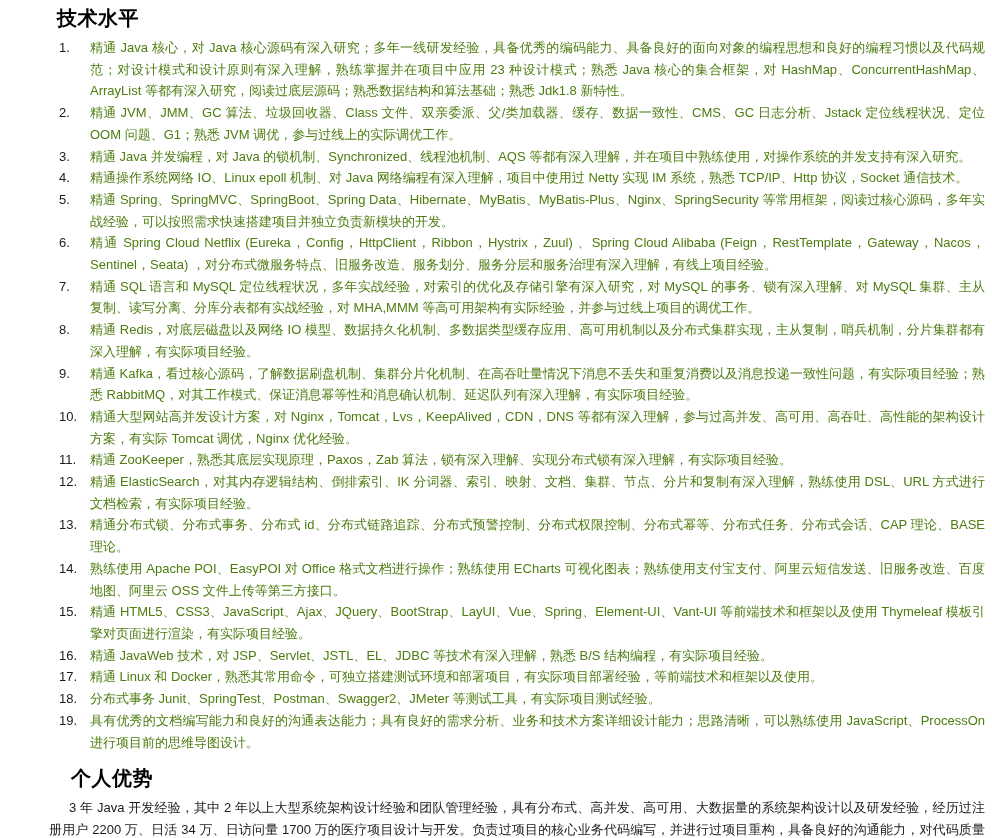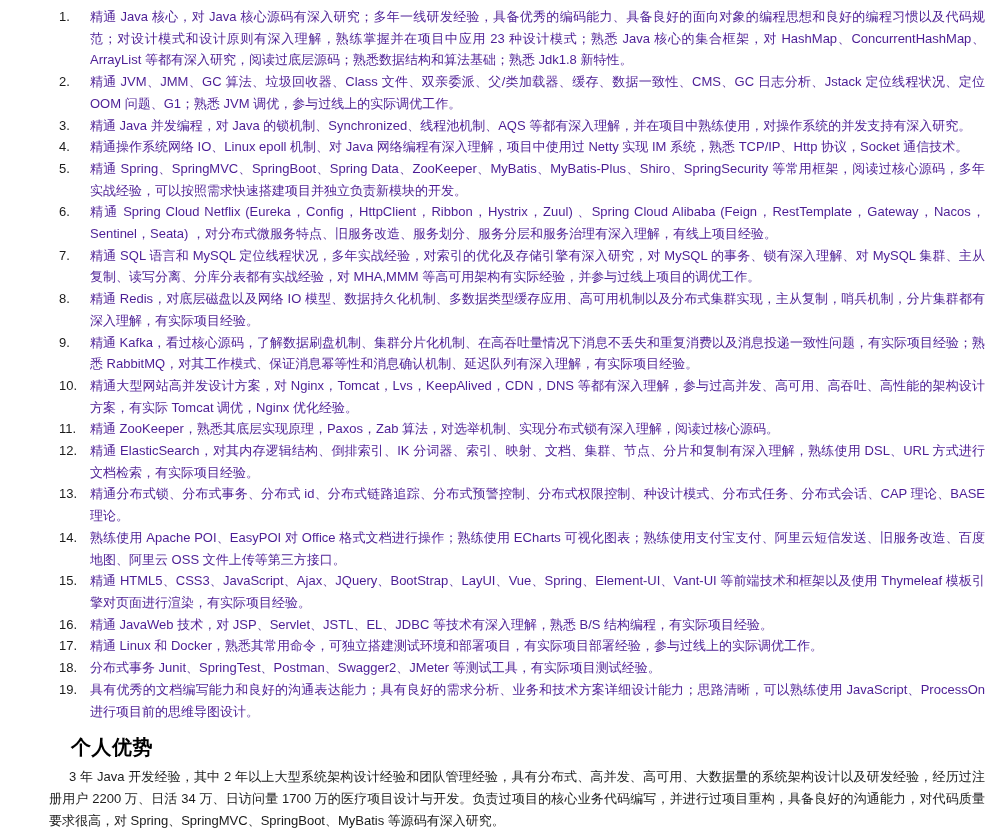--- a/index.html
+++ b/index.html
@@ -34,21 +34,21 @@
     margin-left: 27px;
   }
   ol.skills {
     margin: 0;
     padding: 0 0 0 46px;
     list-style: none;
     counter-reset: item;
     font-size: 13px;
     line-height: 21.7px;
     text-align: justify;
-    color: #4c1d95;
+    color: #4d7c0f;
   }
   ol.skills li {
     counter-increment: item;
     position: relative;
   }
   ol.skills li::before {
     content: counter(item) ".";
     position: absolute;
     left: -31px;
     top: 0;
@@ -63,39 +63,40 @@
     margin: 0 0 0 5px;
     text-indent: 20px;
     color: #1b1b1b;
   }
 </style>
 </head>
 <body>
 
 <div class="page">
 
+  <h1 class="section-heading">技术水平</h1>
 
   <ol class="skills">
     <li>精通 Java 核心，对 Java 核心源码有深入研究；多年一线研发经验，具备优秀的编码能力、具备良好的面向对象的编程思想和良好的编程习惯以及代码规范；对设计模式和设计原则有深入理解，熟练掌握并在项目中应用 23 种设计模式；熟悉 Java 核心的集合框架，对 HashMap、ConcurrentHashMap、ArrayList 等都有深入研究，阅读过底层源码；熟悉数据结构和算法基础；熟悉 Jdk1.8 新特性。</li>
     <li>精通 JVM、JMM、GC 算法、垃圾回收器、Class 文件、双亲委派、父/类加载器、缓存、数据一致性、CMS、GC 日志分析、Jstack 定位线程状况、定位 OOM 问题、G1；熟悉 JVM 调优，参与过线上的实际调优工作。</li>
     <li>精通 Java 并发编程，对 Java 的锁机制、Synchronized、线程池机制、AQS 等都有深入理解，并在项目中熟练使用，对操作系统的并发支持有深入研究。</li>
     <li>精通操作系统网络 IO、Linux epoll 机制、对 Java 网络编程有深入理解，项目中使用过 Netty 实现 IM 系统，熟悉 TCP/IP、Http 协议，Socket 通信技术。</li>
-    <li>精通 Spring、SpringMVC、SpringBoot、Spring Data、ZooKeeper、MyBatis、MyBatis-Plus、Shiro、SpringSecurity 等常用框架，阅读过核心源码，多年实战经验，可以按照需求快速搭建项目并独立负责新模块的开发。</li>
+    <li>精通 Spring、SpringMVC、SpringBoot、Spring Data、Hibernate、MyBatis、MyBatis-Plus、Nginx、SpringSecurity 等常用框架，阅读过核心源码，多年实战经验，可以按照需求快速搭建项目并独立负责新模块的开发。</li>
     <li>精通 Spring Cloud Netflix (Eureka，Config，HttpClient，Ribbon，Hystrix，Zuul) 、Spring Cloud Alibaba (Feign，RestTemplate，Gateway，Nacos，Sentinel，Seata) ，对分布式微服务特点、旧服务改造、服务划分、服务分层和服务治理有深入理解，有线上项目经验。</li>
     <li>精通 SQL 语言和 MySQL 定位线程状况，多年实战经验，对索引的优化及存储引擎有深入研究，对 MySQL 的事务、锁有深入理解、对 MySQL 集群、主从复制、读写分离、分库分表都有实战经验，对 MHA,MMM 等高可用架构有实际经验，并参与过线上项目的调优工作。</li>
     <li>精通 Redis，对底层磁盘以及网络 IO 模型、数据持久化机制、多数据类型缓存应用、高可用机制以及分布式集群实现，主从复制，哨兵机制，分片集群都有深入理解，有实际项目经验。</li>
     <li>精通 Kafka，看过核心源码，了解数据刷盘机制、集群分片化机制、在高吞吐量情况下消息不丢失和重复消费以及消息投递一致性问题，有实际项目经验；熟悉 RabbitMQ，对其工作模式、保证消息幂等性和消息确认机制、延迟队列有深入理解，有实际项目经验。</li>
     <li>精通大型网站高并发设计方案，对 Nginx，Tomcat，Lvs，KeepAlived，CDN，DNS 等都有深入理解，参与过高并发、高可用、高吞吐、高性能的架构设计方案，有实际 Tomcat 调优，Nginx 优化经验。</li>
-    <li>精通 ZooKeeper，熟悉其底层实现原理，Paxos，Zab 算法，对选举机制、实现分布式锁有深入理解，阅读过核心源码。</li>
+    <li>精通 ZooKeeper，熟悉其底层实现原理，Paxos，Zab 算法，锁有深入理解、实现分布式锁有深入理解，有实际项目经验。</li>
     <li>精通 ElasticSearch，对其内存逻辑结构、倒排索引、IK 分词器、索引、映射、文档、集群、节点、分片和复制有深入理解，熟练使用 DSL、URL 方式进行文档检索，有实际项目经验。</li>
-    <li>精通分布式锁、分布式事务、分布式 id、分布式链路追踪、分布式预警控制、分布式权限控制、种设计模式、分布式任务、分布式会话、CAP 理论、BASE 理论。</li>
+    <li>精通分布式锁、分布式事务、分布式 id、分布式链路追踪、分布式预警控制、分布式权限控制、分布式幂等、分布式任务、分布式会话、CAP 理论、BASE 理论。</li>
     <li>熟练使用 Apache POI、EasyPOI 对 Office 格式文档进行操作；熟练使用 ECharts 可视化图表；熟练使用支付宝支付、阿里云短信发送、旧服务改造、百度地图、阿里云 OSS 文件上传等第三方接口。</li>
     <li>精通 HTML5、CSS3、JavaScript、Ajax、JQuery、BootStrap、LayUI、Vue、Spring、Element-UI、Vant-UI 等前端技术和框架以及使用 Thymeleaf 模板引擎对页面进行渲染，有实际项目经验。</li>
     <li>精通 JavaWeb 技术，对 JSP、Servlet、JSTL、EL、JDBC 等技术有深入理解，熟悉 B/S 结构编程，有实际项目经验。</li>
-    <li>精通 Linux 和 Docker，熟悉其常用命令，可独立搭建测试环境和部署项目，有实际项目部署经验，参与过线上的实际调优工作。</li>
+    <li>精通 Linux 和 Docker，熟悉其常用命令，可独立搭建测试环境和部署项目，有实际项目部署经验，等前端技术和框架以及使用。</li>
     <li>分布式事务 Junit、SpringTest、Postman、Swagger2、JMeter 等测试工具，有实际项目测试经验。</li>
     <li>具有优秀的文档编写能力和良好的沟通表达能力；具有良好的需求分析、业务和技术方案详细设计能力；思路清晰，可以熟练使用 JavaScript、ProcessOn 进行项目前的思维导图设计。</li>
   </ol>
 
   <h1 class="section-heading second">个人优势</h1>
 
   <p class="advantages">3 年 Java 开发经验，其中 2 年以上大型系统架构设计经验和团队管理经验，具有分布式、高并发、高可用、大数据量的系统架构设计以及研发经验，经历过注册用户 2200 万、日活 34 万、日访问量 1700 万的医疗项目设计与开发。负责过项目的核心业务代码编写，并进行过项目重构，具备良好的沟通能力，对代码质量要求很高，对 Spring、SpringMVC、SpringBoot、MyBatis 等源码有深入研究。</p>
 
 </div>
 

